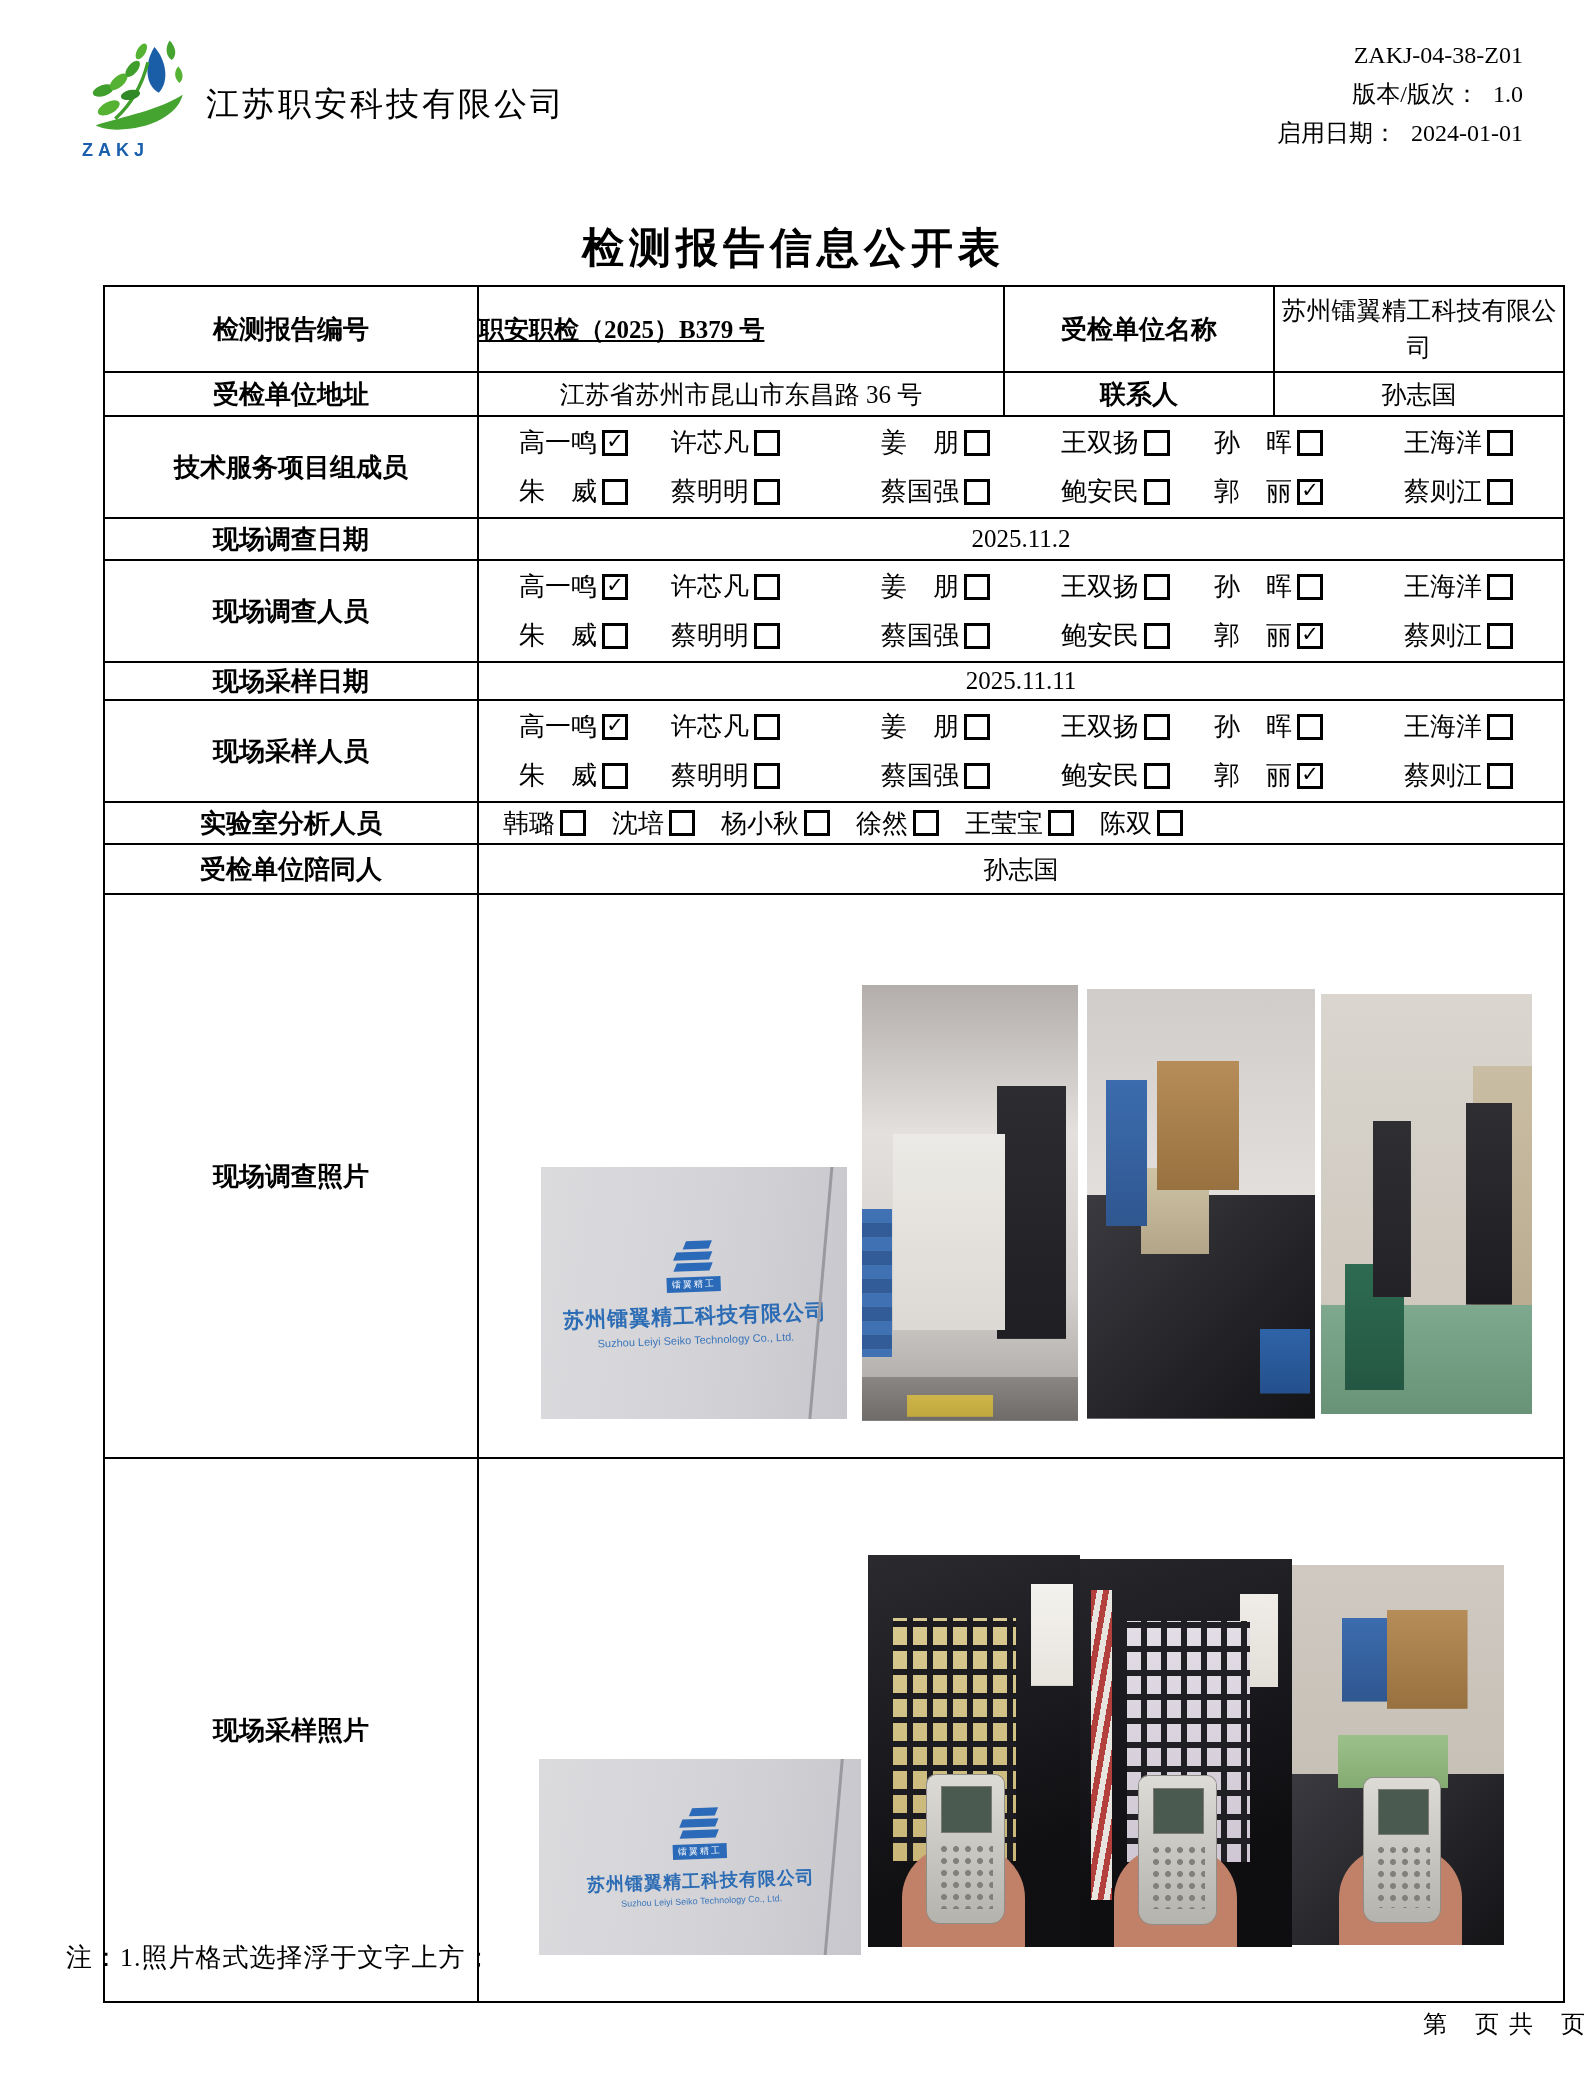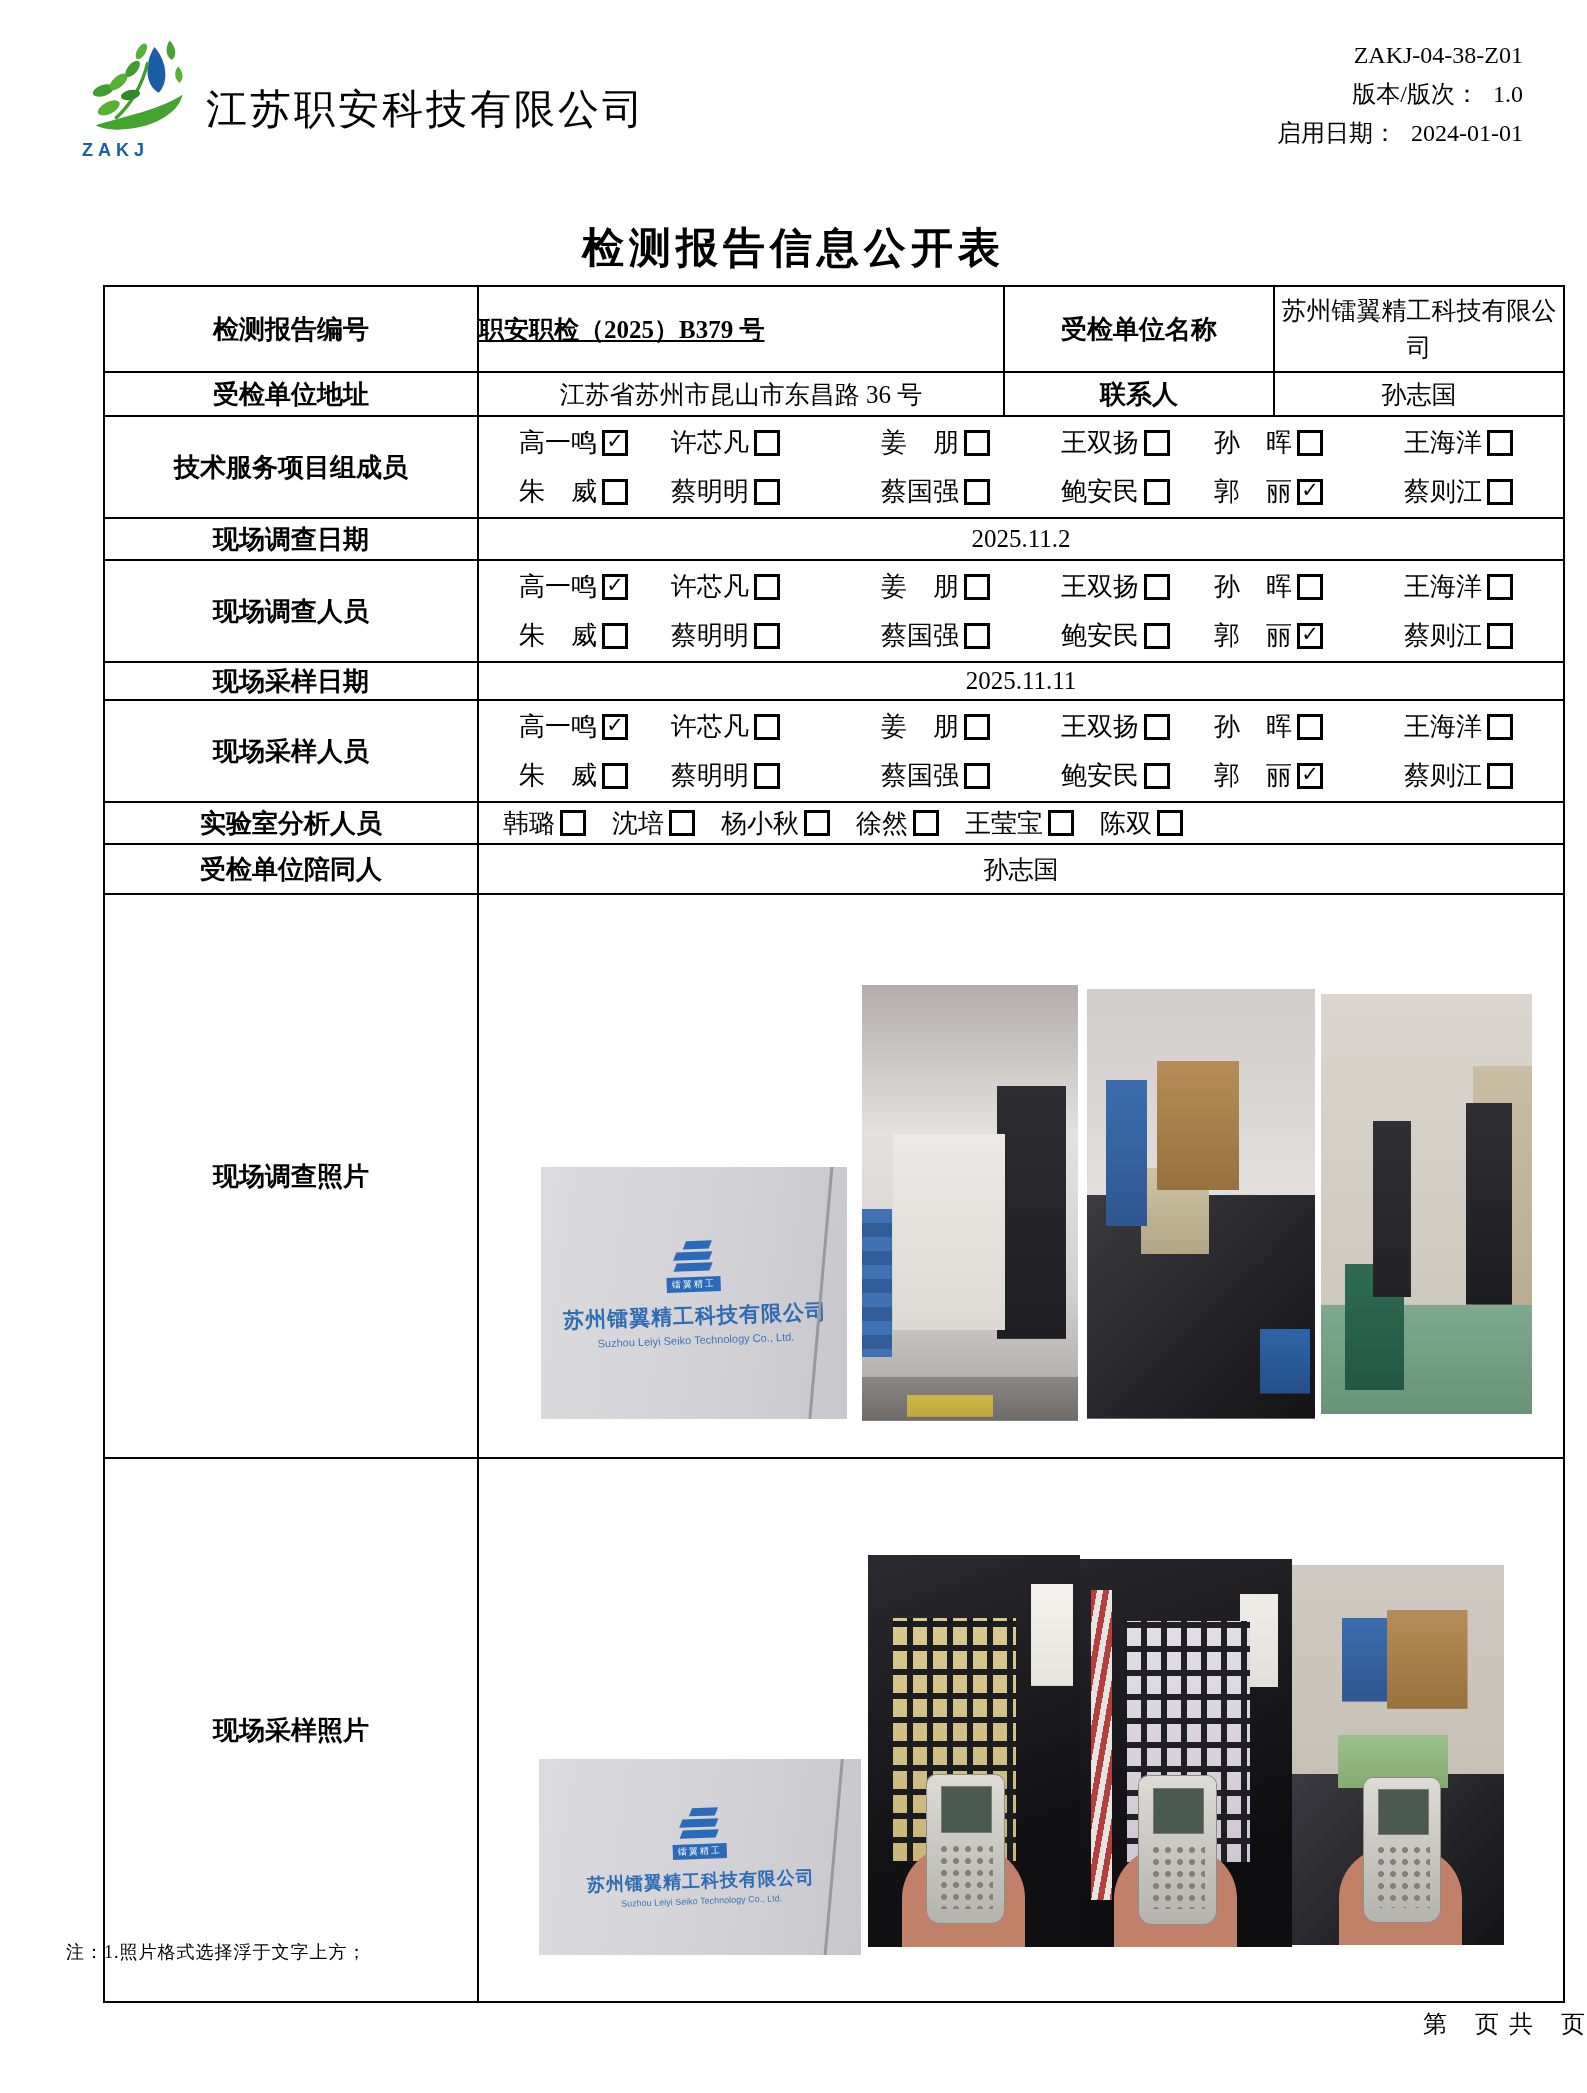--- a/index.html
+++ b/index.html
@@ -4,21 +4,21 @@
 <style>
   html,body{margin:0;padding:0;background:#888;}
   .page{
     position:relative;width:1587px;height:2093px;margin:0 auto;background:#fff;
     font-family:"Liberation Serif","DejaVu Serif",serif;color:#000;overflow:hidden;
   }
   
   .logo-wrap{position:absolute;left:82px;top:34px;width:118px;}
   .logo-text{display:block;margin-top:2px;font-family:"Liberation Sans","DejaVu Sans",sans-serif;
     font-weight:bold;font-size:18px;letter-spacing:5px;color:#1a5fae;}
-  .company-name{position:absolute;left:206px;top:82px;font-size:41px;letter-spacing:3px;}
+  .company-name{position:absolute;left:206px;top:82px;font-size:33px;letter-spacing:3px;}
   .doc-meta{position:absolute;right:64px;top:36px;text-align:right;font-size:24px;line-height:39px;}
   .doc-meta .gap{display:inline-block;width:14px;}
   
   .title{position:absolute;left:0;top:220px;width:100%;text-align:center;
     font-size:42px;font-weight:bold;letter-spacing:5px;}
   
   table.main{position:absolute;left:63px;top:285px;width:1460px;border-collapse:collapse;table-layout:fixed;margin-left:40px;}
   table.main th,table.main td{border:2px solid #000;padding:0;vertical-align:middle;}
   table.main th{font-size:26px;font-weight:bold;text-align:center;}
   table.main td{font-size:25px;}
@@ -105,21 +105,21 @@
     background:#c08168;border-radius:45% 45% 10% 10%;}
   .meter{position:absolute;bottom:6%;left:28%;width:36%;height:38%;
     background:linear-gradient(#dddbd5,#b5b3ad);border-radius:9px 9px 13px 13px;
     box-shadow:0 0 0 1px #8f8d88;}
   .meter::before{content:"";position:absolute;left:18%;top:8%;width:64%;height:30%;
     background:#4a5a50;border:1px solid #7c7a75;}
   .meter::after{content:"";position:absolute;left:14%;top:46%;width:72%;height:44%;
     background:radial-gradient(circle 3px,#82807b 95%,transparent 100%);
     background-size:12px 12px;}
   
-  .note{position:absolute;left:66px;top:1940px;font-size:18px;letter-spacing:1px;}
+  .note{position:absolute;left:66px;top:1940px;font-size:26px;letter-spacing:1px;}
   .page-footer{position:absolute;left:0;top:2008px;width:100%;text-align:right;
     font-size:24px;letter-spacing:2px;}
 </style>
 </head>
 <body>
 
 <div class="page">
 
   <div class="logo-wrap">
     <svg width="110" height="100" viewBox="0 0 100 92" aria-hidden="true">

